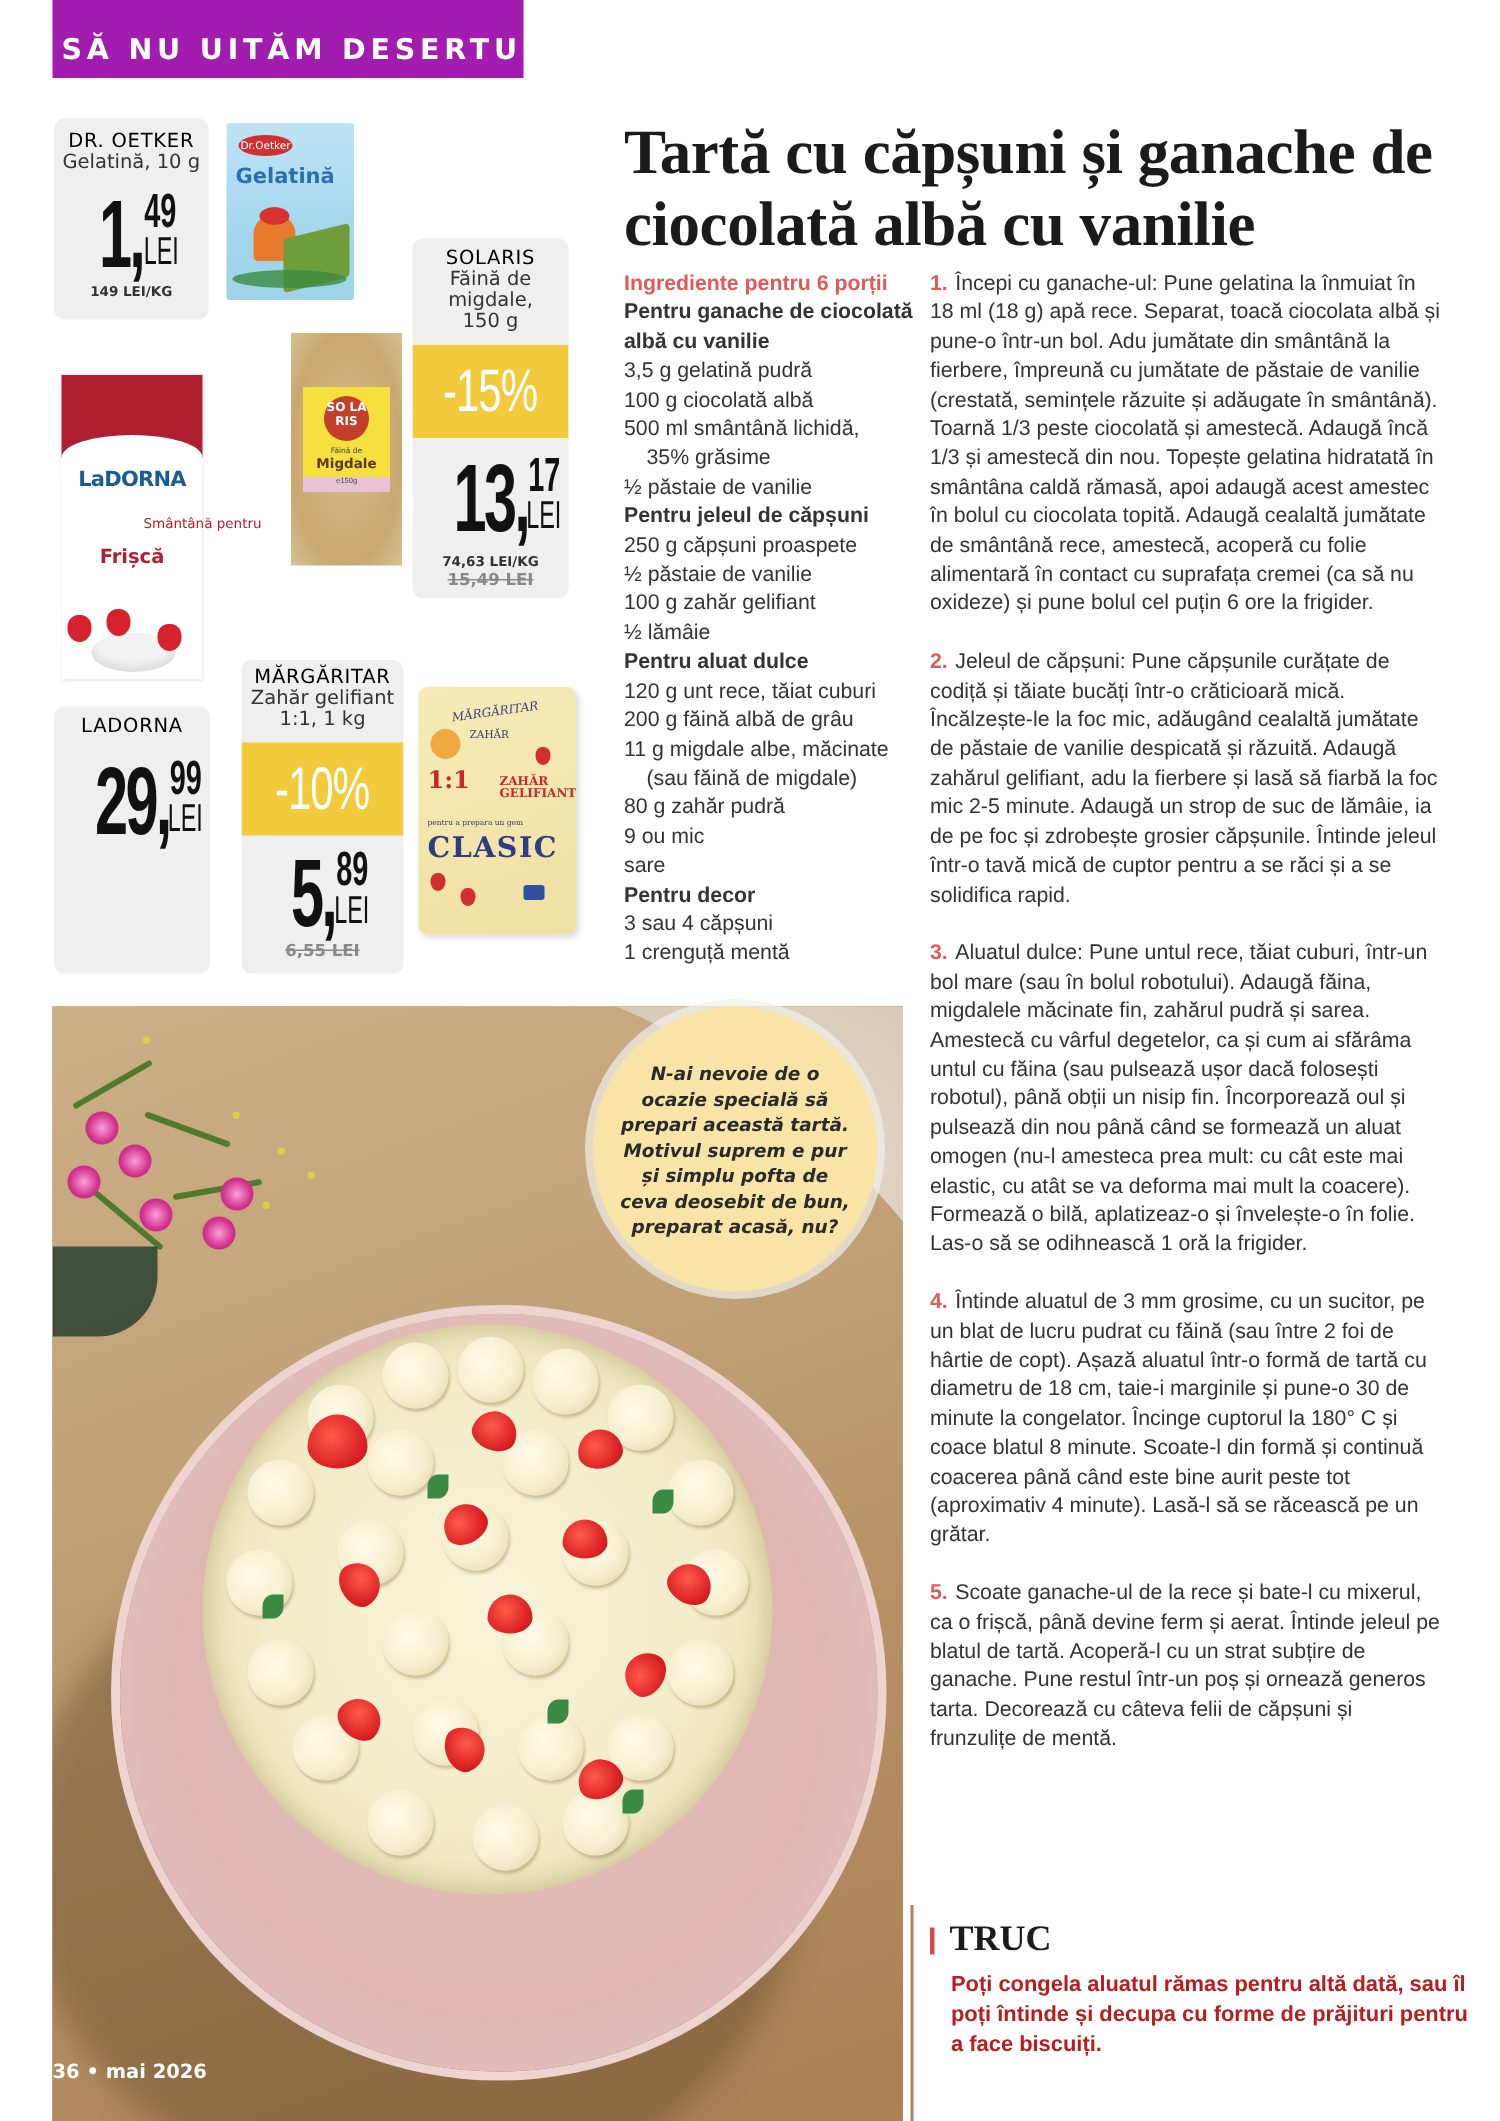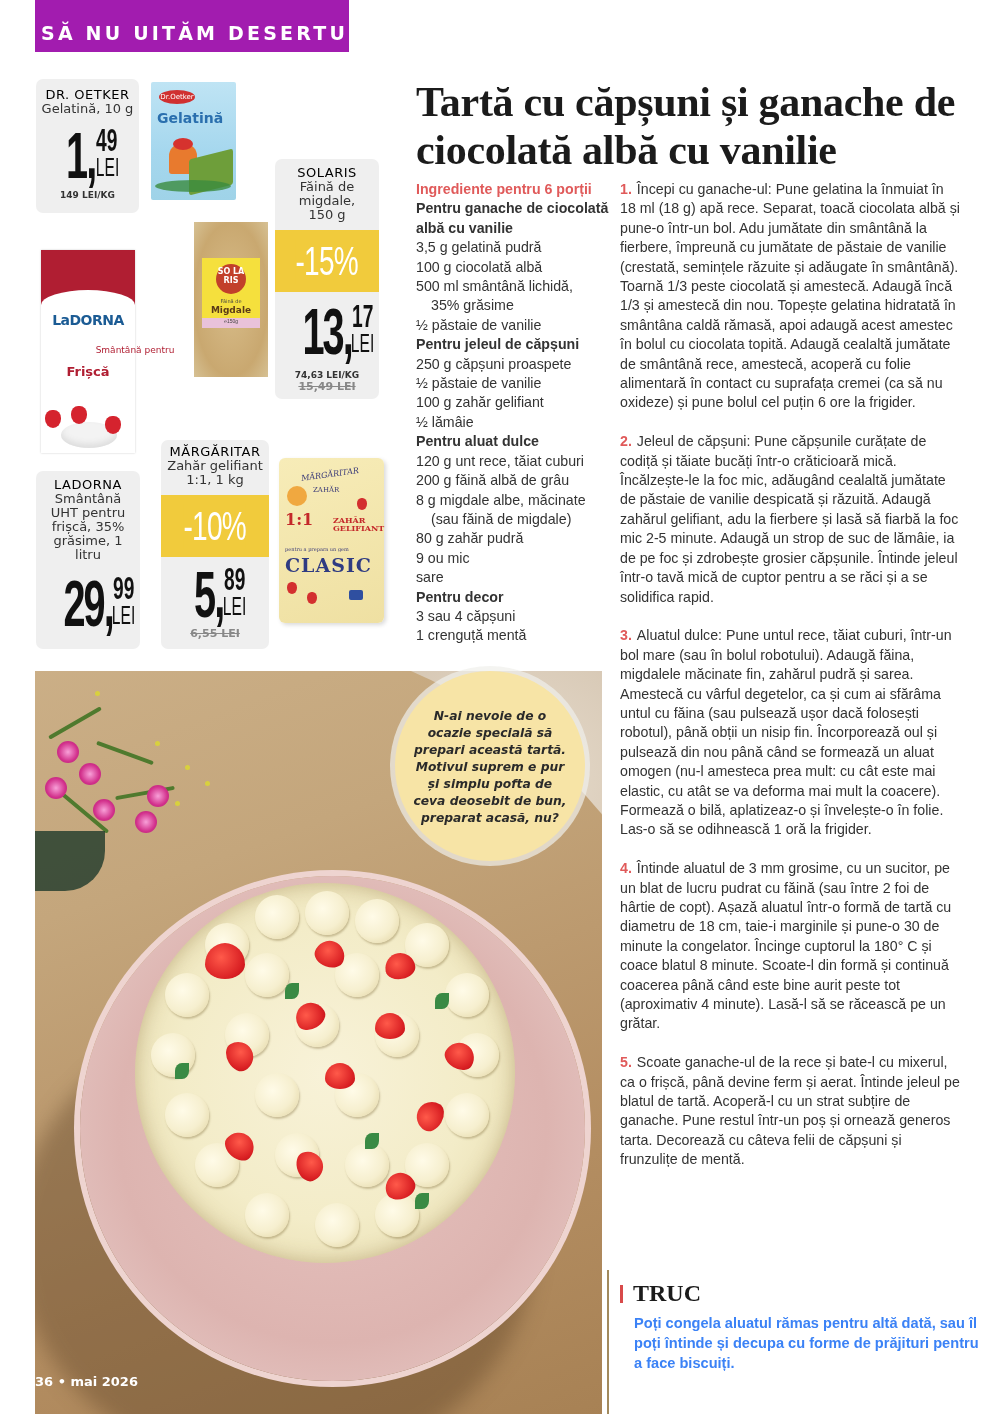--- a/index.html
+++ b/index.html
@@ -137,21 +137,21 @@
     border-radius: 50%; background: #f7e4a6; box-shadow: 0 0 0 5px rgba(240,240,235,0.7);
     display: flex; align-items: center; justify-content: center; text-align: center;
   }
   .speech-text { font-family: "DejaVu Sans", sans-serif; font-style: italic; font-weight: bold; font-size: 12.3px; line-height: 17px; color: #2a2a2a; width: 155px; padding-top: 2px; }
 
   .folio { position:absolute; left:35px; top:1374px; color:#fff; font-weight:bold; font-size:13px; font-family:"DejaVu Sans",sans-serif; }
 
   .tip { position: absolute; left: 620px; top: 1280px; width: 360px; }
   .tip-title { display:flex; align-items:center; font-family: "Liberation Serif", serif; font-weight: bold; font-size: 24px; color: #1b1b1b; }
   .tip-bar { width: 3px; height: 18px; background: #d84a4a; margin-right: 10px; }
-  .tip-text { margin-top: 6px; padding-left: 14px; font-weight: bold; font-size: 14.6px; line-height: 20px; color: #3b82f6; }
+  .tip-text { margin-top: 6px; padding-left: 14px; font-weight: bold; font-size: 14.6px; line-height: 20px; color: #b91c1c; }
   .page-edge { position:absolute; left:607px; top:1270px; width:2px; height:144px; background:#a28a5e; }
 </style>
 </head>
 <body>
 
 <div class="section-banner">SĂ NU UITĂM DESERTUL</div>
 
 <div class="product gelatina">
   <div class="logo">Dr.Oetker</div>
   <div class="name">Gelatină</div>
@@ -220,21 +220,20 @@
       <span class="pc-dec">17</span>
       <span class="pc-cur">LEI</span>
     </span>
   </div>
   <div class="pc-unit" style="margin-top:8px;">74,63 LEI/KG</div>
   <div class="pc-old">15,49 LEI</div>
 </div>
 
 <div class="price-card" style="left:36px;top:471px;width:104px;height:178px;">
   <div class="pc-brand" style="margin-top:6px;">LADORNA</div>
-  <div class="pc-desc" style="padding:0 10px;">Smântână UHT pentru frișcă, 35% grăsime, 1 litru</div>
   <div class="pc-price" style="margin-top:12px;">
     <span class="pc-int">29,</span>
     <span class="pc-decwrap">
       <span class="pc-dec">99</span>
       <span class="pc-cur">LEI</span>
     </span>
   </div>
 </div>
 
 <div class="price-card" style="left:161px;top:440px;width:108px;height:209px;">
@@ -267,21 +266,21 @@
 
   <div class="ing-section">Pentru jeleul de căpșuni</div>
   <div class="ing-item">250 g căpșuni proaspete</div>
   <div class="ing-item">½ păstaie de vanilie</div>
   <div class="ing-item">100 g zahăr gelifiant</div>
   <div class="ing-item">½ lămâie</div>
 
   <div class="ing-section">Pentru aluat dulce</div>
   <div class="ing-item">120 g unt rece, tăiat cuburi</div>
   <div class="ing-item">200 g făină albă de grâu</div>
-  <div class="ing-item">8 g migdale albe, măcinate</div>
+  <div class="ing-item">11 g migdale albe, măcinate</div>
   <div class="ing-item indent">(sau făină de migdale)</div>
   <div class="ing-item">80 g zahăr pudră</div>
   <div class="ing-item">9 ou mic</div>
   <div class="ing-item">sare</div>
 
   <div class="ing-section">Pentru decor</div>
   <div class="ing-item">3 sau 4 căpșuni</div>
   <div class="ing-item">1 crenguță mentă</div>
 </div>
 

